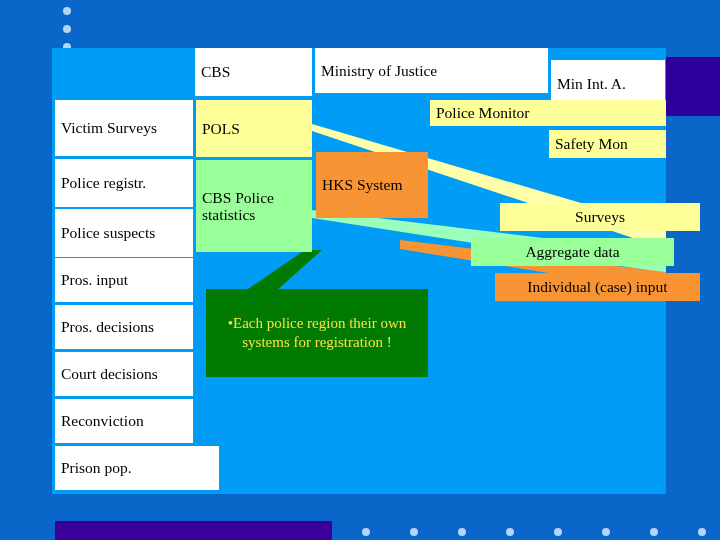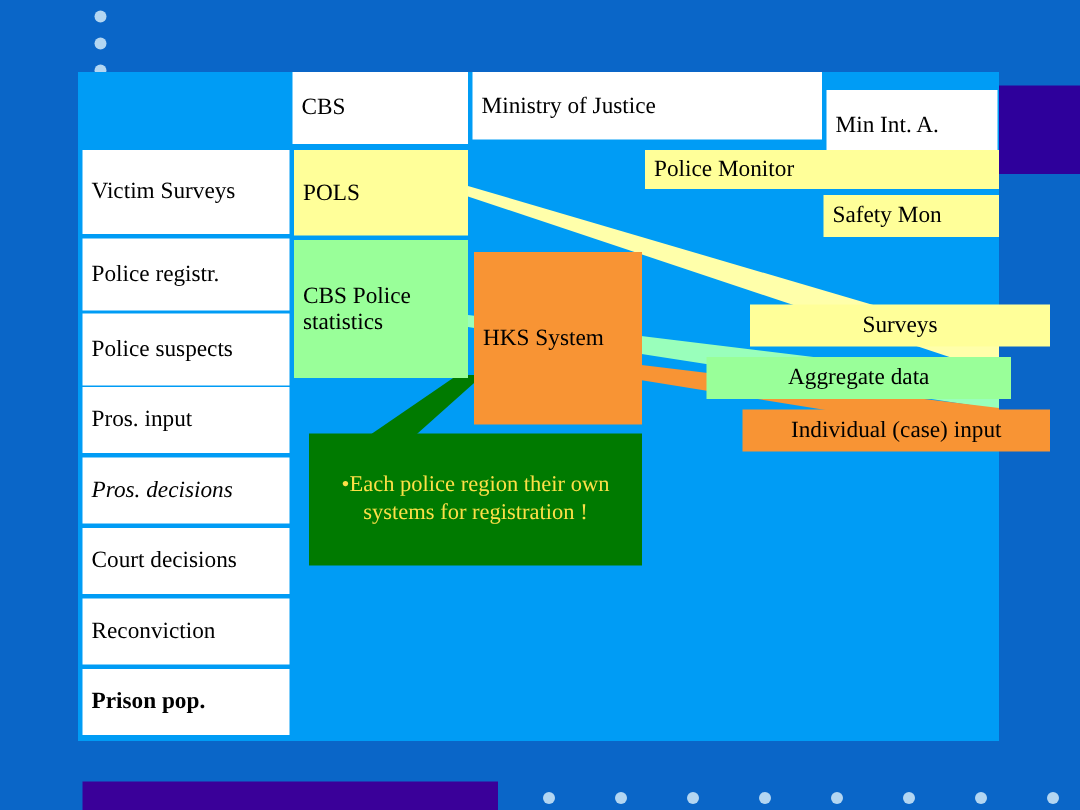--- a/index.html
+++ b/index.html
@@ -116,29 +116,29 @@
   </svg>
 
   <div class="box white layer-box" style="left:195px; top:48px; width:117px; height:48px;">CBS</div>
   <div class="box white layer-box" style="left:315px; top:48px; width:233px; height:45px;">Ministry of Justice</div>
   <div class="box white layer-box" style="left:551px; top:60px; width:114px; height:48px;">Min Int. A.</div>
 
   <div class="box white layer-box" style="left:55px; top:100px; width:138px; height:56px;">Victim Surveys</div>
   <div class="box white layer-box" style="left:55px; top:159px; width:138px; height:48px;">Police registr.</div>
   <div class="box white layer-box" style="left:55px; top:209px; width:138px; height:48px;">Police suspects</div>
   <div class="box white layer-box" style="left:55px; top:258px; width:138px; height:44px;">Pros. input</div>
-  <div class="box white layer-box" style="left:55px; top:305px; width:138px; height:44px;font-style:italic;">Pros. decisions</div>
+  <div class="box white layer-box" style="left:55px; top:305px; width:138px; height:44px;">Pros. decisions</div>
   <div class="box white layer-box" style="left:55px; top:352px; width:138px; height:44px;">Court decisions</div>
   <div class="box white layer-box" style="left:55px; top:399px; width:138px; height:44px;">Reconviction</div>
-  <div class="box white layer-box" style="left:55px; top:446px; width:138px; height:44px;font-weight:bold;">Prison pop.</div>
+  <div class="box white layer-box" style="left:55px; top:446px; width:164px; height:44px;">Prison pop.</div>
 
   <div class="box yellow layer-box" style="left:196px; top:100px; width:116px; height:57px;">POLS</div>
   <div class="box green layer-box" style="left:196px; top:160px; width:116px; height:92px;">CBS Police
 statistics</div>
-  <div class="box orange layer-box" style="left:316px; top:168px; width:112px; height:115px; align-items:center;">HKS System</div>
+  <div class="box orange layer-box" style="left:316px; top:152px; width:112px; height:66px; align-items:center;">HKS System</div>
 
   <div class="box yellow layer-box" style="left:430px; top:100px; width:236px; height:26px;">Police Monitor</div>
   <div class="box yellow layer-box" style="left:549px; top:130px; width:117px; height:28px;">Safety Mon</div>
 
   <div class="box yellow center layer-top" style="left:500px; top:203px; width:200px; height:28px;">Surveys</div>
   <div class="box green center layer-top" style="left:471px; top:238px; width:203px; height:28px;">Aggregate data</div>
   <div class="box orange center layer-top" style="left:495px; top:273px; width:205px; height:28px;">Individual (case) input</div>
 
   <div id="callout">•Each police region their own systems for registration !</div>
 

